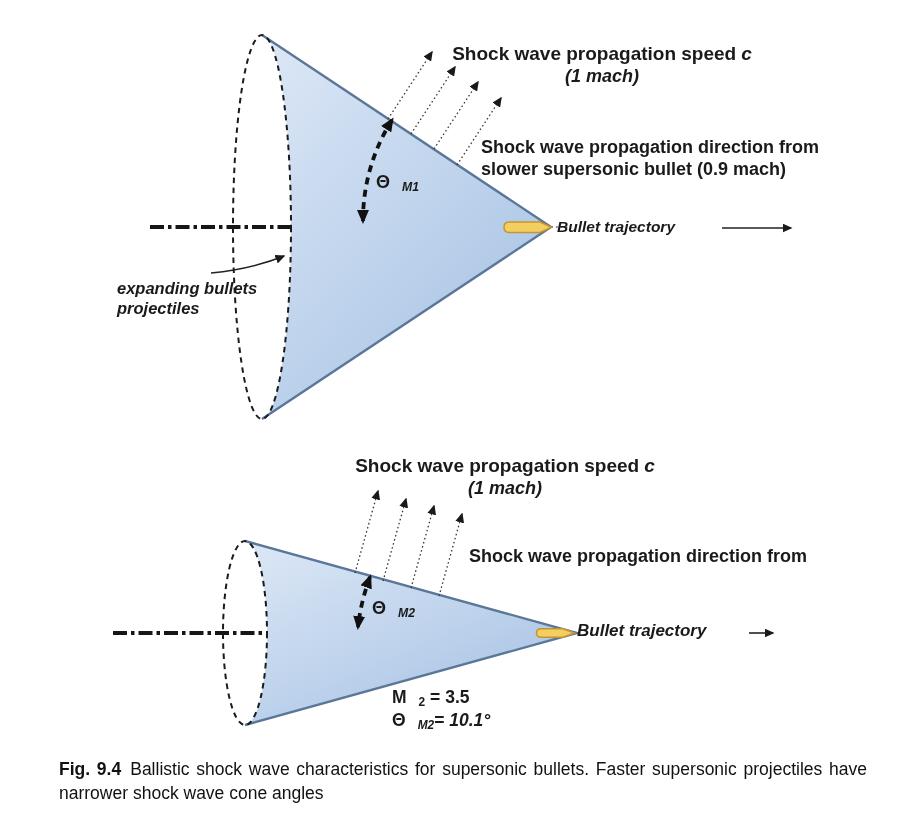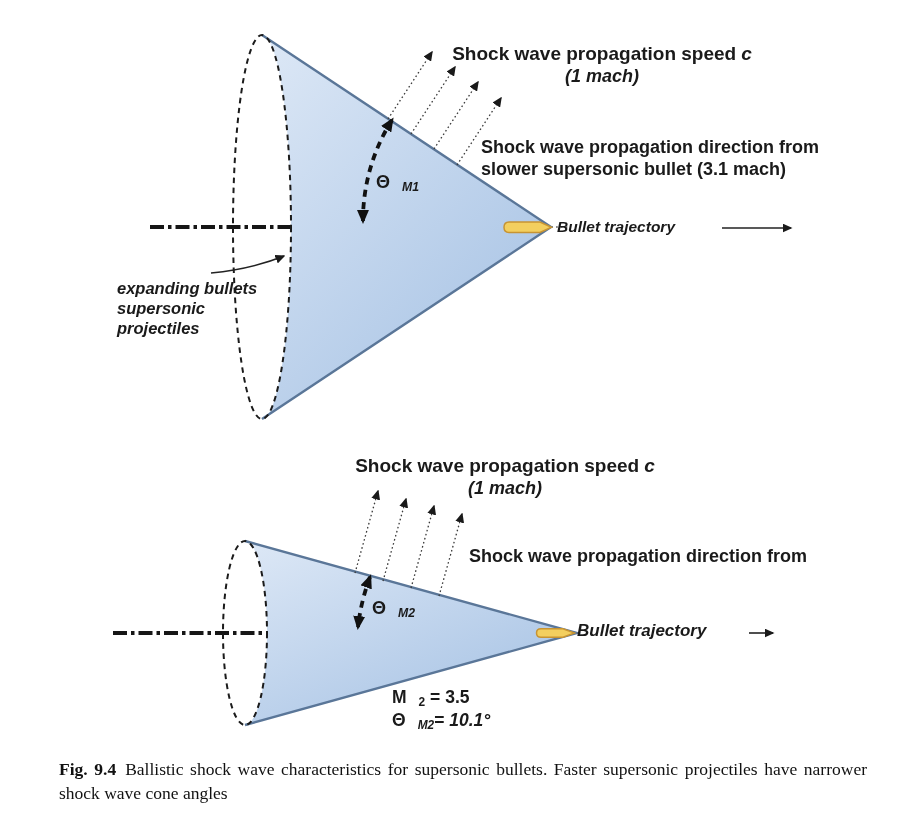--- a/index.html
+++ b/index.html
@@ -7,21 +7,21 @@
          font-family:"Liberation Sans",sans-serif;}
   .art{position:absolute;left:0;top:0;}
   .lbl{position:absolute;font-family:"Liberation Sans",sans-serif;font-weight:bold;
        color:#1a1a1a;white-space:nowrap;line-height:1.18;}
   .center{text-align:center;}
   .it{font-style:italic;}
   .lbl sub{font-size:68%;line-height:0;vertical-align:-0.28em;margin-left:12px;}
   .sub-it{font-style:italic;}
   .sub-up{font-style:normal;}
   .caption{position:absolute;left:59px;top:757px;width:808px;
-           font-family:Liberation Serif, serif;font-size:17.5px;line-height:24px;
+           font-family:Liberation Sans, sans-serif;font-size:17.5px;line-height:24px;
            color:#111;text-align:justify;}
   .cap-label{font-weight:bold;margin-right:9px;}
 </style>
 </head>
 <body>
 
 <div class="stage">
 
   <svg class="art" width="923" height="755" viewBox="0 0 923 755">
     <defs>
@@ -84,31 +84,30 @@
     </g>
   </svg>
 
   <div class="lbl center" style="left:440px;top:43px;width:324px;font-size:19px">
     <div><span>Shock wave propagation speed</span><span class="it" style="margin-left:5px">c</span></div>
     <div class="it" style="font-size:18px;margin-top:1px">(1 mach)</div>
   </div>
 
   <div class="lbl" style="left:481px;top:136px;font-size:18px;line-height:22px">
     <div>Shock wave propagation direction from</div>
-    <div>slower supersonic bullet (3.1 mach)</div>
+    <div>slower supersonic bullet (0.9 mach)</div>
   </div>
 
   <div class="lbl" style="left:376px;top:172px;font-size:18px"><span>Θ</span><sub class="sub-it">M1</sub></div>
 
   <div class="lbl it" style="left:557px;top:218px;font-size:15.5px">Bullet trajectory</div>
 
 
   <div class="lbl it" style="left:117px;top:278px;font-size:16.5px;line-height:20px">
     <div>expanding bullets</div>
-    <div>supersonic</div>
     <div>projectiles</div>
   </div>
 
   <div class="lbl center" style="left:352px;top:455px;width:306px;font-size:19px">
     <div><span>Shock wave propagation speed</span><span class="it" style="margin-left:5px">c</span></div>
     <div class="it" style="font-size:18px;margin-top:1px">(1 mach)</div>
   </div>
 
   <div class="lbl" style="left:469px;top:545px;font-size:18px;line-height:22px">
     <div>Shock wave propagation direction from</div>

